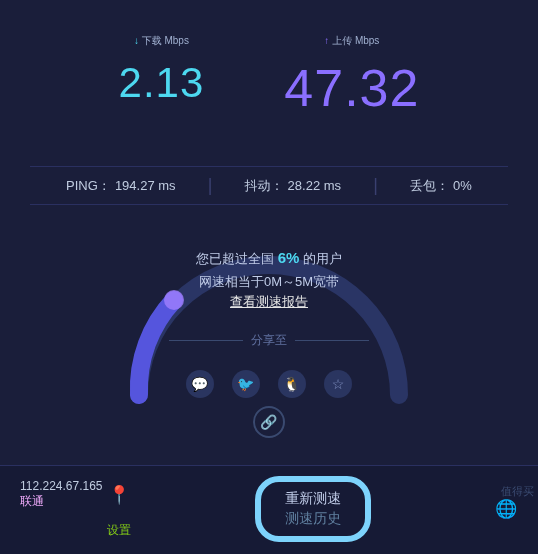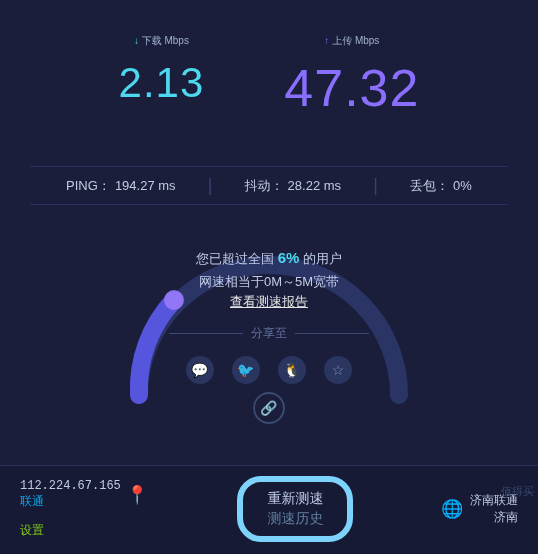--- a/index.html
+++ b/index.html
@@ -115,21 +115,21 @@
       cursor: pointer;
       text-decoration: underline;
     }
 
     .share-divider {
       display: flex;
       align-items: center;
       gap: 8px;
       color: #6070a0;
       font-size: 12px;
-      margin: 14px 0;
+      margin: 21px 0;
     }
 
     .share-divider::before,
     .share-divider::after {
       content: '';
       flex: 1;
       height: 1px;
       background: #3a4a70;
     }
 
@@ -181,33 +181,32 @@
       align-items: center;
       justify-content: space-between;
       padding: 10px 20px 12px;
       background: #161a35;
       border-top: 1px solid #2a3060;
     }
 
     .bottom-left {
       display: flex;
       flex-direction: column;
-      align-items: flex-start;
+      align-items: flex-end;
       gap: 12px;
-      font-family: Liberation Mono, monospace;
     }
 
     .ip-address {
       font-size: 12px;
       color: #c0cce0;
     }
 
     .isp-name {
       font-size: 12px;
-      color: #0ea5e9;
+      color: #f0abfc;
     }
 
     .settings-link {
       color: #84cc16;
       font-size: 12px;
       cursor: pointer;
       display: flex;
       align-items: center;
       gap: 4px;
     }
@@ -371,23 +370,19 @@
   <div>
     <button class="retest-btn">
       <span>重新测速</span>
       <span class="sub-text">测速历史</span>
     </button>
   </div>
 
   <div class="bottom-right">
     <div class="bottom-right-group">
       <span class="server-icon">🌐</span>
-      <div class="server-info">
-        <div class="server-name">济南联通</div>
-        <div class="server-name">济南</div>
-      </div>
     </div>
   </div>
 </div>
 
 <div class="watermark">
   <span class="watermark-text">值得买</span>
 </div>
 
 </body></html>

